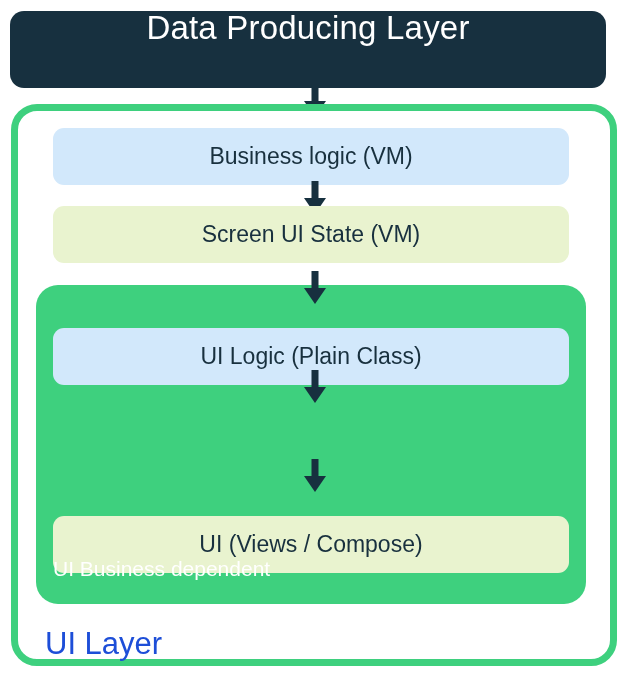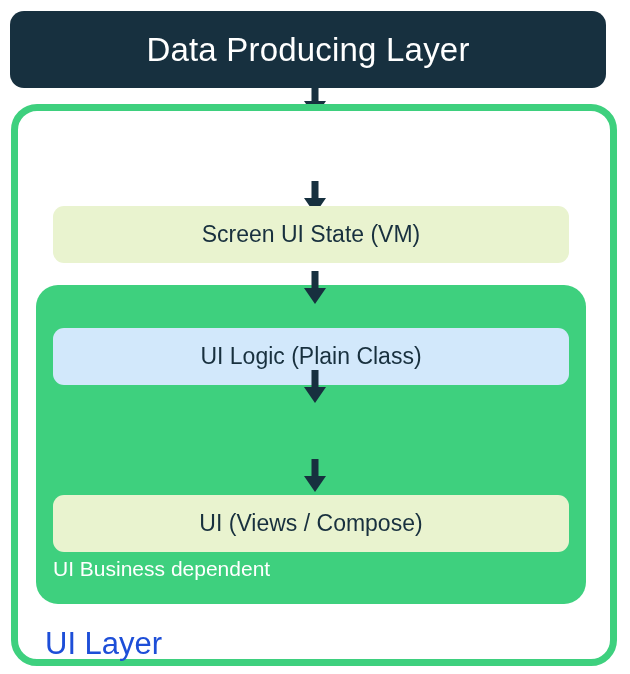--- a/index.html
+++ b/index.html
@@ -27,21 +27,20 @@
   .producing-layer {
     position: absolute;
     left: 10px;
     top: 11px;
     width: 596px;
     height: 77px;
     box-sizing: border-box;
     background: #17303f;
     border-radius: 14px;
     display: flex;
-    align-items: center;
     justify-content: center;
   }
   .producing-layer-label {
     color: #ffffff;
     font-size: 33px;
     line-height: 1;
     letter-spacing: 0.2px;
     white-space: nowrap;
   }
 
@@ -107,21 +106,21 @@
     line-height: 1;
     white-space: nowrap;
   }
   .step.blue  { background: #d2e8fb; }
   .step.cream { background: #e9f3cf; }
 
   .step-business-logic     { top: 128px; }
   .step-screen-ui-state    { top: 206px; }
   .step-ui-logic           { top: 328px; }
   .step-ui-elements-state  { top: 405px; }
-  .step-ui                 { top: 495px; }
+  .step-ui                 { top: 516px; }
 
   
   .arrow {
     position: absolute;
     left: 297px;
     width: 36px;
     height: 36px;
   }
   .arrow svg { display: block; }
   .arrow-producing-to-business { top: 84px; }
@@ -140,20 +139,23 @@
   </div>
 
   <div class="arrow arrow-producing-to-business">
     <svg width="36" height="36" viewBox="0 0 36 36" aria-hidden="true">
       <path d="M14.5 0 H21.5 V17 H29 L18 33 L7 17 H14.5 Z" fill="#17303f"></path>
     </svg>
   </div>
 
   <div class="ui-layer"></div>
 
+  <div class="step blue step-business-logic">
+    <span class="step-label">Business logic (VM)</span>
+  </div>
 
   <div class="arrow arrow-business-to-screen">
     <svg width="36" height="36" viewBox="0 0 36 36" aria-hidden="true">
       <path d="M14.5 0 H21.5 V17 H29 L18 33 L7 17 H14.5 Z" fill="#17303f"></path>
     </svg>
   </div>
 
   <div class="step cream step-screen-ui-state">
     <span class="step-label">Screen UI State (VM)</span>
   </div>

